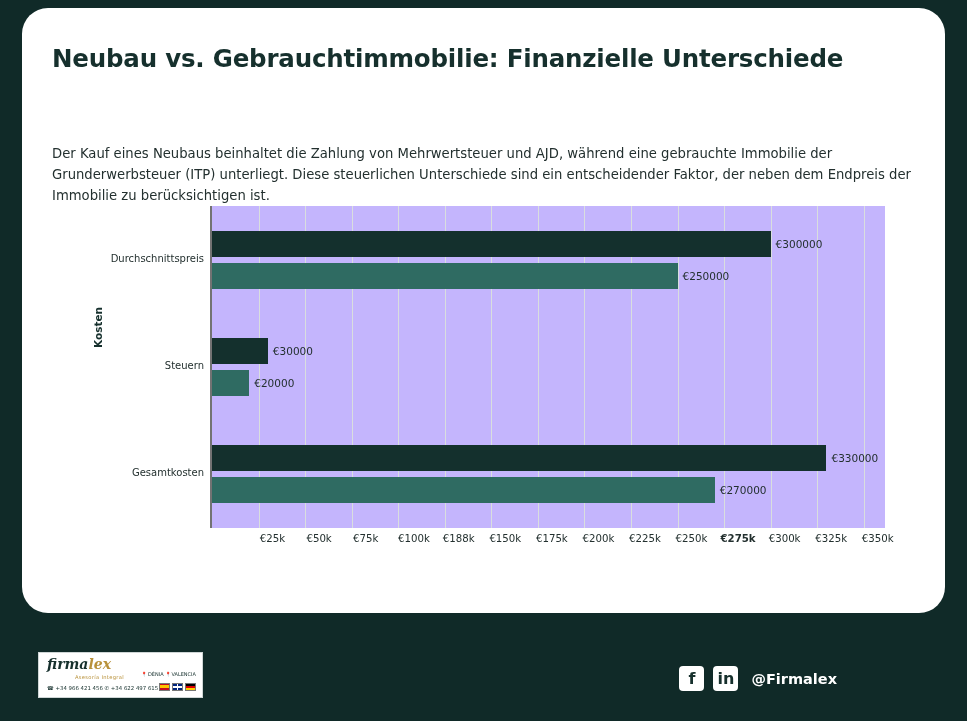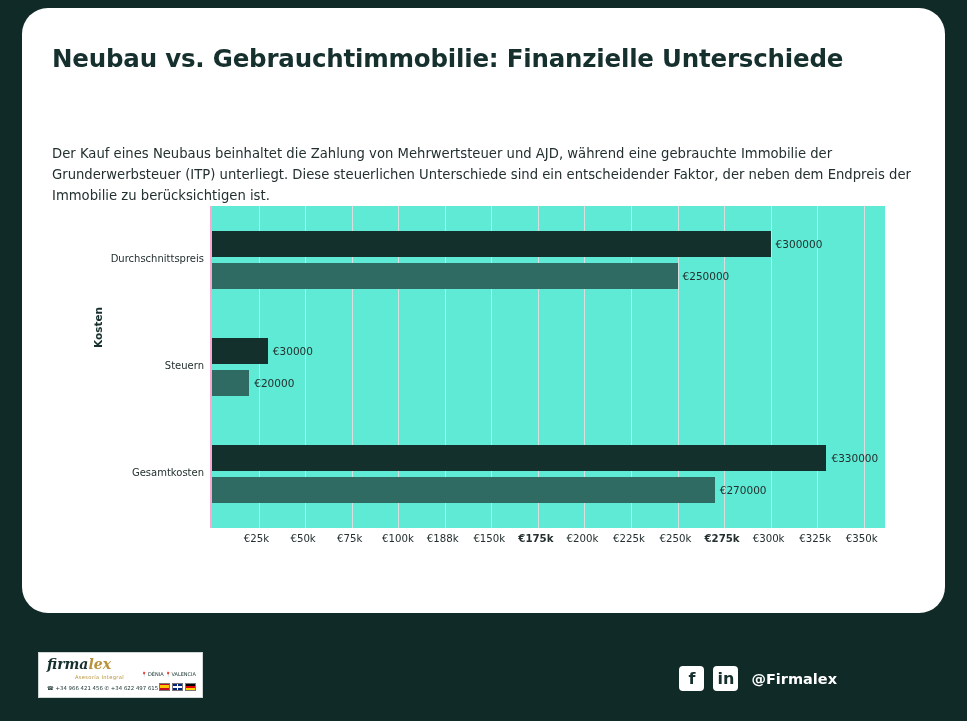--- a/index.html
+++ b/index.html
@@ -43,22 +43,22 @@
   
   .chart {
     position: absolute;
     left: 30px; top: 185px;
     width: 865px; height: 390px;
   }
   .plot {
     position: absolute;
     left: 158px; top: 13px;
     width: 675px; height: 322px;
-    border-left: 2px solid #f9a8d4;
-    background: #5eead4;
+    border-left: 2px solid #737373;
+    background: #c4b5fd;
   }
   .gridline {
     position: absolute;
     top: 0; bottom: 0;
     width: 1px;
     background: #d9dede;
   }
   .bar {
     position: absolute;
     height: 26px;
@@ -87,20 +87,21 @@
     width: 152px; height: 322px;
   }
   .xtick {
     position: absolute;
     top: 340px;
     font-size: 10.2px;
     color: #23302f;
     text-align: center;
     transform: translateX(-50%);
     white-space: nowrap;
+    margin-left: 16px;
   }
   .xaxis-title {
     position: absolute;
     left: 158px; top: 362px;
     width: 675px;
     text-align: center;
     font-size: 11px;
     font-weight: bold;
     color: #16302d;
   }
@@ -245,21 +246,21 @@
           <div class="bar teal" style="left: 0px; top: 271.333px; width: 502.759px;"></div>
           <div class="barlabel" style="left: 507.759px; top: 271.333px;">€270000</div>
         </div>
       <div id="xticks">
           <div class="xtick" style="left: 204.552px;">€25k</div>
           <div class="xtick" style="left: 251.103px;">€50k</div>
           <div class="xtick" style="left: 297.655px;">€75k</div>
           <div class="xtick" style="left: 346px;">€100k</div>
           <div class="xtick" style="left: 390.759px;">€188k</div>
           <div class="xtick" style="left: 437.31px;">€150k</div>
-          <div class="xtick" style="left: 483.862px; font-weight: bold;">€175k</div>
+          <div class="xtick" style="left: 483.862px;">€175k</div>
           <div class="xtick" style="left: 530.414px;">€200k</div>
           <div class="xtick" style="left: 576.966px;">€225k</div>
           <div class="xtick" style="left: 623.517px;">€250k</div>
           <div class="xtick" style="left: 670.069px; font-weight: bold;">€275k</div>
           <div class="xtick" style="left: 716.621px;">€300k</div>
           <div class="xtick" style="left: 763.172px;">€325k</div>
           <div class="xtick" style="left: 809.724px;">€350k</div>
         </div>
     </div>
 

